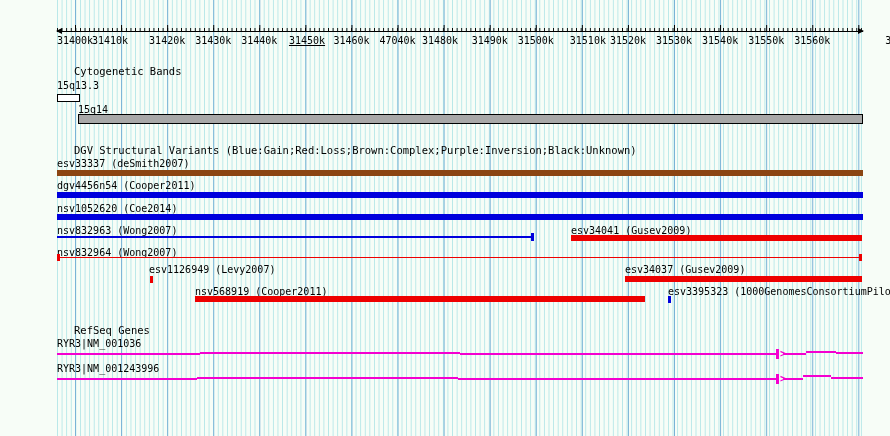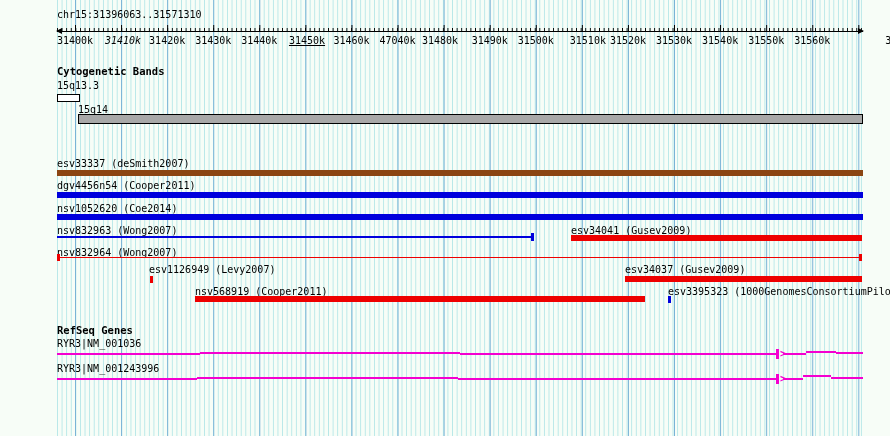--- a/index.html
+++ b/index.html
@@ -11,21 +11,21 @@
   }
   .grid{
     position:absolute;left:57px;top:0;width:807px;height:436px;
     background-image:
       linear-gradient(90deg,#79b2d6 1px,transparent 1px),
       linear-gradient(90deg,#b7e7e8 1px,transparent 1px);
     background-size:46.08px 100%,4.608px 100%;
     background-position:18px 0,0 0;
   }
   .lbl{position:absolute;white-space:pre;}
-  .b{font-weight:bold;font-size:10.5px;}
+  .b{font-weight:normal;font-size:10.5px;margin-left:17px;}
   .bar{position:absolute;}
   .ruler-line{position:absolute;left:57px;top:31px;width:806px;height:1px;background:#000;}
   .ruler-minor{
     position:absolute;left:57px;top:28px;width:806px;height:3px;
     background-image:linear-gradient(90deg,#000 1px,transparent 1px);
     background-size:4.608px 100%;
   }
   .ruler-major{
     position:absolute;left:57px;top:25px;width:806px;height:6px;
     background-image:linear-gradient(90deg,#000 1px,transparent 1px);
@@ -38,29 +38,28 @@
   .bandBox{position:absolute;border:1px solid #000;box-sizing:border-box;}
   .geneArrow{position:absolute;font-weight:bold;}
 </style>
 </head>
 <body>
 
 <div class="stage">
 
   <div class="grid"></div>
 
-  <div class="lbl" style="left:57px;top:9px;">chr15:31396063..31571310</div>
   <div class="ruler-line"></div>
   <div class="ruler-minor"></div>
   <div class="ruler-major"></div>
   <div class="arr arr-l"></div>
   <div class="arr arr-r"></div>
   <div id="ruler-labels">
       <div class="tickLbl" style="left: 75px;">31400k</div>
-      <div class="tickLbl" style="left: 123px; font-style: italic;">31410k</div>
+      <div class="tickLbl" style="left: 110px;">31410k</div>
       <div class="tickLbl" style="left: 167.16px;">31420k</div>
       <div class="tickLbl" style="left: 213.24px;">31430k</div>
       <div class="tickLbl" style="left: 259.32px;">31440k</div>
       <div class="tickLbl" style="left: 307px; text-decoration: underline;">31450k</div>
       <div class="tickLbl" style="left: 351.48px;">31460k</div>
       <div class="tickLbl" style="left: 397.56px;">47040k</div>
       <div class="tickLbl" style="left: 440px;">31480k</div>
       <div class="tickLbl" style="left: 489.72px;">31490k</div>
       <div class="tickLbl" style="left: 535.8px;">31500k</div>
       <div class="tickLbl" style="left: 581.88px; padding-left: 12px;">31510k</div>
@@ -73,20 +72,21 @@
     </div>
 
   <div class="lbl b" style="left:57px;top:66px;">Cytogenetic Bands</div>
   <div id="cytobands">
       <div class="lbl" style="left: 57px; top: 80px;">15q13.3</div>
       <div class="bandBox" style="left: 57px; top: 94px; width: 23px; height: 8px; background: rgb(255, 255, 255);"></div>
       <div class="lbl" style="left: 78px; top: 104px;">15q14</div>
       <div class="bandBox" style="left: 78px; top: 114px; width: 785px; height: 10px; background: rgb(168, 168, 168);"></div>
     </div>
 
+  <div class="lbl b" style="left:57px;top:145px;">DGV Structural Variants (Blue:Gain;Red:Loss;Brown:Complex;Purple:Inversion;Black:Unknown)</div>
   <div id="dgv-rows">
       <div class="lbl" style="left: 57px; top: 158px;">esv33337 (deSmith2007)</div>
       <div class="bar" style="left: 57px; top: 170px; width: 806px; height: 6px; background: rgb(139, 69, 19);"></div>
       <div class="lbl" style="left: 57px; top: 180px;">dgv4456n54 (Cooper2011)</div>
       <div class="bar" style="left: 57px; top: 192px; width: 806px; height: 6px; background: rgb(0, 0, 221);"></div>
       <div class="lbl" style="left: 57px; top: 203px;">nsv1052620 (Coe2014)</div>
       <div class="bar" style="left: 57px; top: 214px; width: 806px; height: 6px; background: rgb(0, 0, 221);"></div>
       <div class="lbl" style="left: 57px; top: 225px;">nsv832963 (Wong2007)</div>
       <div class="bar" style="left: 57px; top: 236px; width: 476px; height: 2px; background: rgb(0, 0, 221);"></div>
       <div class="bar" style="left: 531px; top: 233px; width: 3px; height: 8px; background: rgb(0, 0, 221);"></div>

